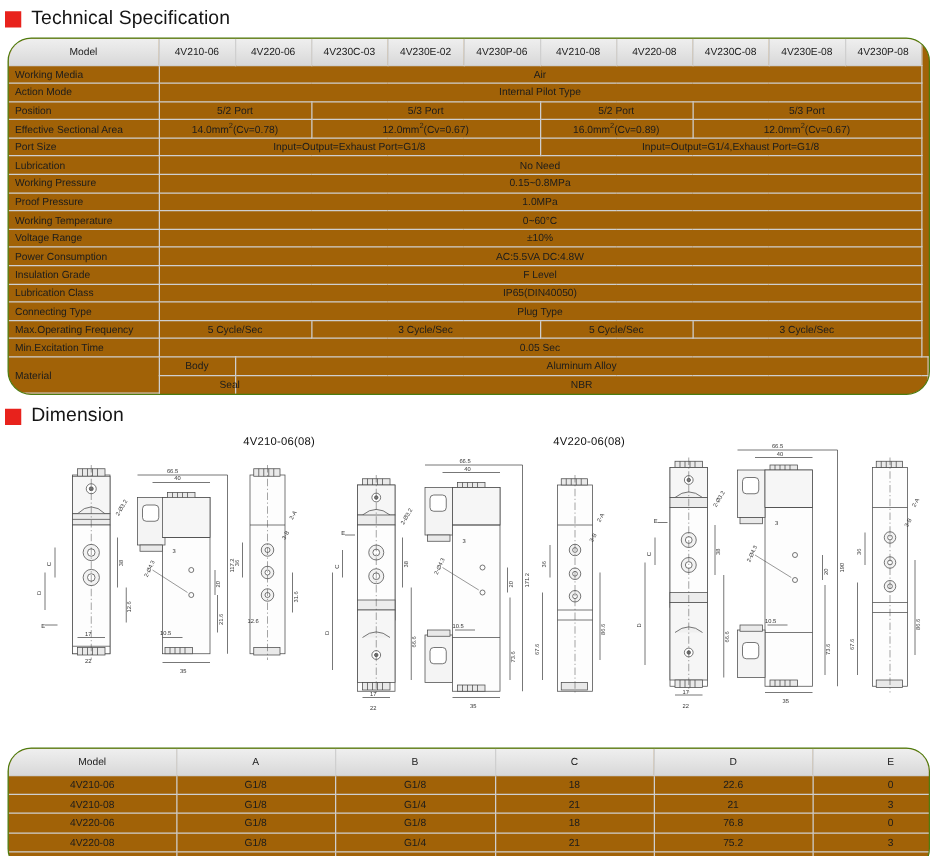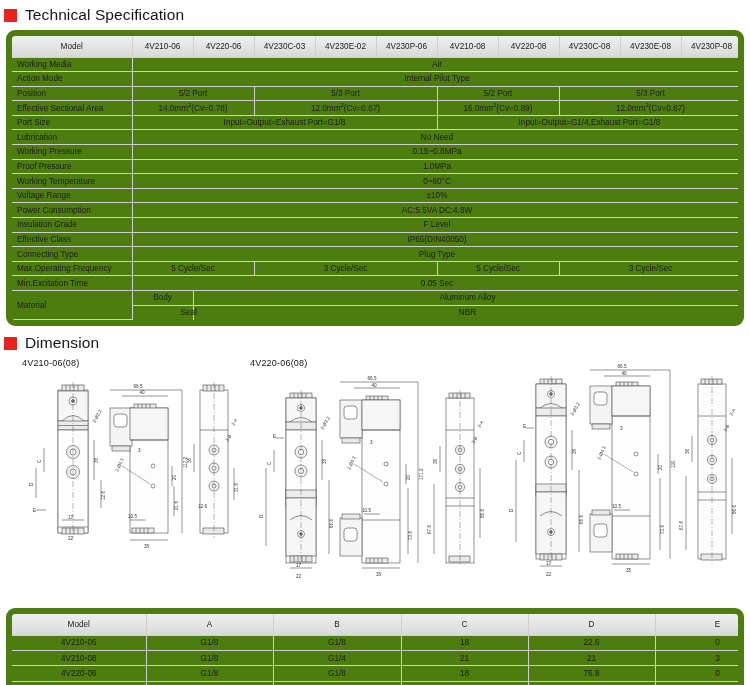--- a/index.html
+++ b/index.html
@@ -28,24 +28,24 @@
   .section-title {
     font-size: 15.5px;
     font-weight: 400;
     letter-spacing: .1px;
     color: #151515;
   }
 
   
   .tbl-wrap {
     margin: 0 6px;
-    border: 6px solid #4d7c0f;
-    border-radius: 9px;
+    border: 1px solid #4d7c0f;
+    border-radius: 19px;
     overflow: hidden;
-    background: #4d7c0f;
+    background: #a16207;
   }
   table.spec, table.dim {
     border-collapse: collapse;
     width: 100%;
     table-layout: fixed;
   }
   table.spec td, table.spec th,
   table.dim td, table.dim th {
     border: 1px solid #cfcfcf;
     font-weight: 400;
@@ -85,20 +85,21 @@
   
   .dim-area {
     position: relative;
     height: 246px;
     margin-top: 2px;
   }
   .dwg-caption {
     font-size: 9px;
     color: #111;
     letter-spacing: .2px;
+    text-align: right;
   }
   .dwg-block { position: absolute; top: 0; }
 
   .dim-tbl-wrap { margin-top: 4px; }
   .dim th, .dim td { height: 15.4px; font-size: 8.4px; }
   .dim .hdr th { height: 17px; }
 </style>
 </head>
 <body>
 
@@ -189,21 +190,21 @@
           </tr>
           <tr>
             <td class="rowlabel">Power Consumption</td>
             <td colspan="10">AC:5.5VA  DC:4.8W</td>
           </tr>
           <tr>
             <td class="rowlabel">Insulation Grade</td>
             <td colspan="10">F Level</td>
           </tr>
           <tr>
-            <td class="rowlabel">Effective Class</td>
+            <td class="rowlabel">Lubrication Class</td>
             <td colspan="10">IP65(DIN40050)</td>
           </tr>
           <tr>
             <td class="rowlabel">Connecting Type</td>
             <td colspan="10">Plug Type</td>
           </tr>
           <tr>
             <td class="rowlabel">Max.Operating Frequency</td>
             <td colspan="2">5 Cycle/Sec</td>
             <td colspan="3">3 Cycle/Sec</td>

